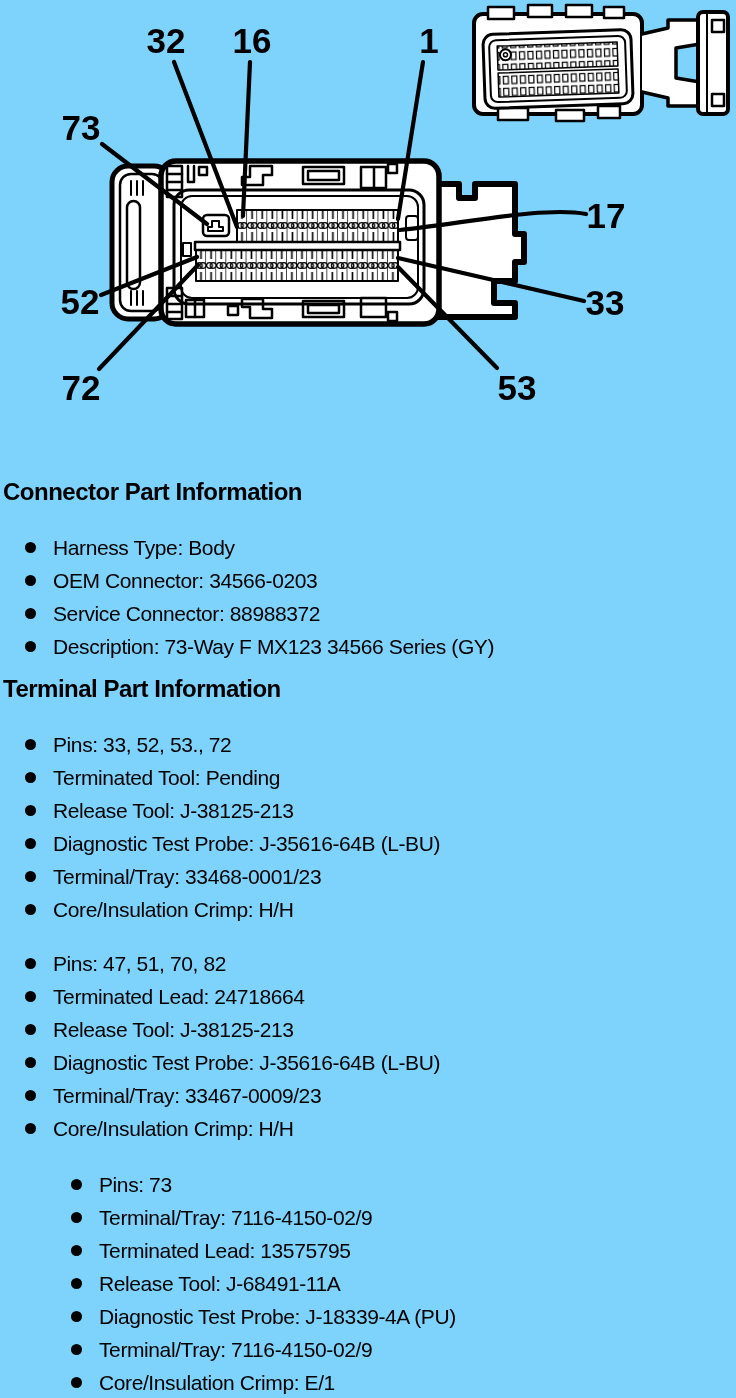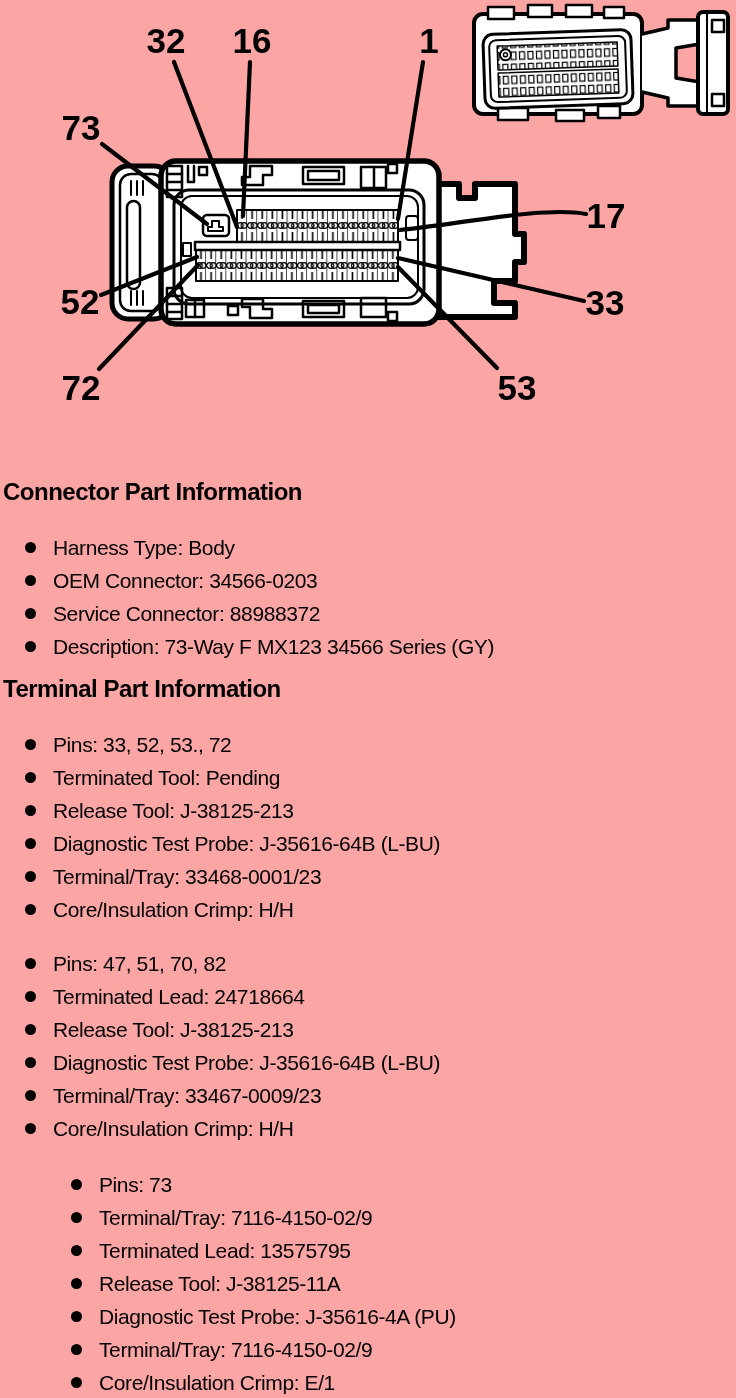--- a/index.html
+++ b/index.html
@@ -1,19 +1,19 @@
 <!DOCTYPE html>
 <html><head>
 <meta charset="utf-8">
 <style>
   html,body{margin:0;padding:0;background:#fff;}
   .page{
     position:relative;
     width:736px;height:1398px;
-    background:#fca5a5;color:#000;
+    background:#7dd3fc;color:#000;
     font-family:"Liberation Sans", sans-serif;
     overflow:hidden;
   }
   svg.diagram{position:absolute;top:0;left:0;}
   .callout-num{
     font-family:"Liberation Sans", sans-serif;
     font-weight:bold;font-size:35px;fill:#000;
   }
   h1.section-title{
     position:absolute;left:3px;margin:0;
@@ -200,19 +200,19 @@
     <li><span>Release Tool: J-38125-213</span></li>
     <li><span>Diagnostic Test Probe: J-35616-64B (L-BU)</span></li>
     <li><span>Terminal/Tray: 33467-0009/23</span></li>
     <li><span>Core/Insulation Crimp: H/H</span></li>
   </ul>
 
   <ul id="list-terminal-3" class="spec-list">
     <li><span>Pins: 73</span></li>
     <li><span>Terminal/Tray: 7116-4150-02/9</span></li>
     <li><span>Terminated Lead: 13575795</span></li>
-    <li><span>Release Tool: J-38125-11A</span></li>
-    <li><span>Diagnostic Test Probe: J-35616-4A (PU)</span></li>
+    <li><span>Release Tool: J-68491-11A</span></li>
+    <li><span>Diagnostic Test Probe: J-18339-4A (PU)</span></li>
     <li><span>Terminal/Tray: 7116-4150-02/9</span></li>
     <li><span>Core/Insulation Crimp: E/1</span></li>
   </ul>
 
 </div>
 
 </body></html>

